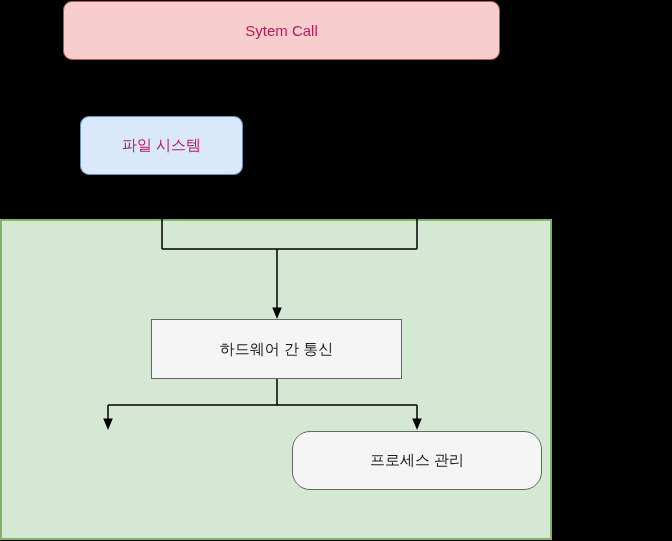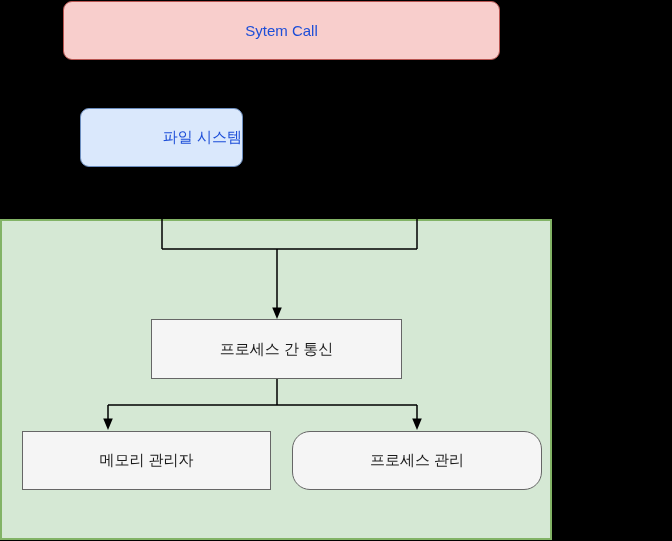--- a/index.html
+++ b/index.html
@@ -12,32 +12,32 @@
   }
   #canvas { position: absolute; inset: 0; width: 672px; height: 541px; }
 
   .node {
     position: absolute;
     display: flex;
     align-items: center;
     justify-content: center;
     box-sizing: border-box;
     font-size: 15px;
-    color: #1d4ed8;
+    color: #be185d;
     text-align: center;
     z-index: 3;
   }
   .rounded { border-radius: 9px; }
 
   .node.pink  { background: var(--pink-fill);  border: 1.5px solid var(--pink-stroke); }
   .node.blue  { background: var(--blue-fill);  border: 1.5px solid var(--blue-stroke); }
   .node.gray  { background: var(--gray-fill);  border: 1.5px solid var(--gray-stroke); color: #1a1a1a; }
 
   #syscall-box   { left: 63px;  top: 1px;   width: 437px; height: 59px; }
-  #filesys-box   { left: 80px;  top: 108px; width: 163px; height: 59px; justify-content: flex-end; }
+  #filesys-box   { left: 80px;  top: 116px; width: 163px; height: 59px; }
   #hardware-box  { left: 331px; top: 120px; width: 172px; height: 59px; }
   #ipc-box       { left: 151px; top: 319px; width: 251px; height: 60px; }
   #memory-box    { left: 22px;  top: 431px; width: 249px; height: 59px; }
   #process-box   { left: 292px; top: 431px; width: 250px; height: 59px; border-radius: 18px; }
 
   #kernel-container {
     position: absolute;
     left: 0; top: 219px;
     width: 552px; height: 321px;
     box-sizing: border-box;
@@ -73,24 +73,21 @@
   <div id="syscall-box" class="node pink rounded">
     <span>Sytem Call</span>
   </div>
 
   <div id="filesys-box" class="node blue rounded">
     <span>파일 시스템</span>
   </div>
 
 
   <div id="ipc-box" class="node gray">
-    <span>프로세스 간 통신</span>
+    <span>하드웨어 간 통신</span>
   </div>
 
-  <div id="memory-box" class="node gray">
-    <span>메모리 관리자</span>
-  </div>
 
   <div id="process-box" class="node gray">
     <span>프로세스 관리</span>
   </div>
 
 </div>
 
 </body></html>

